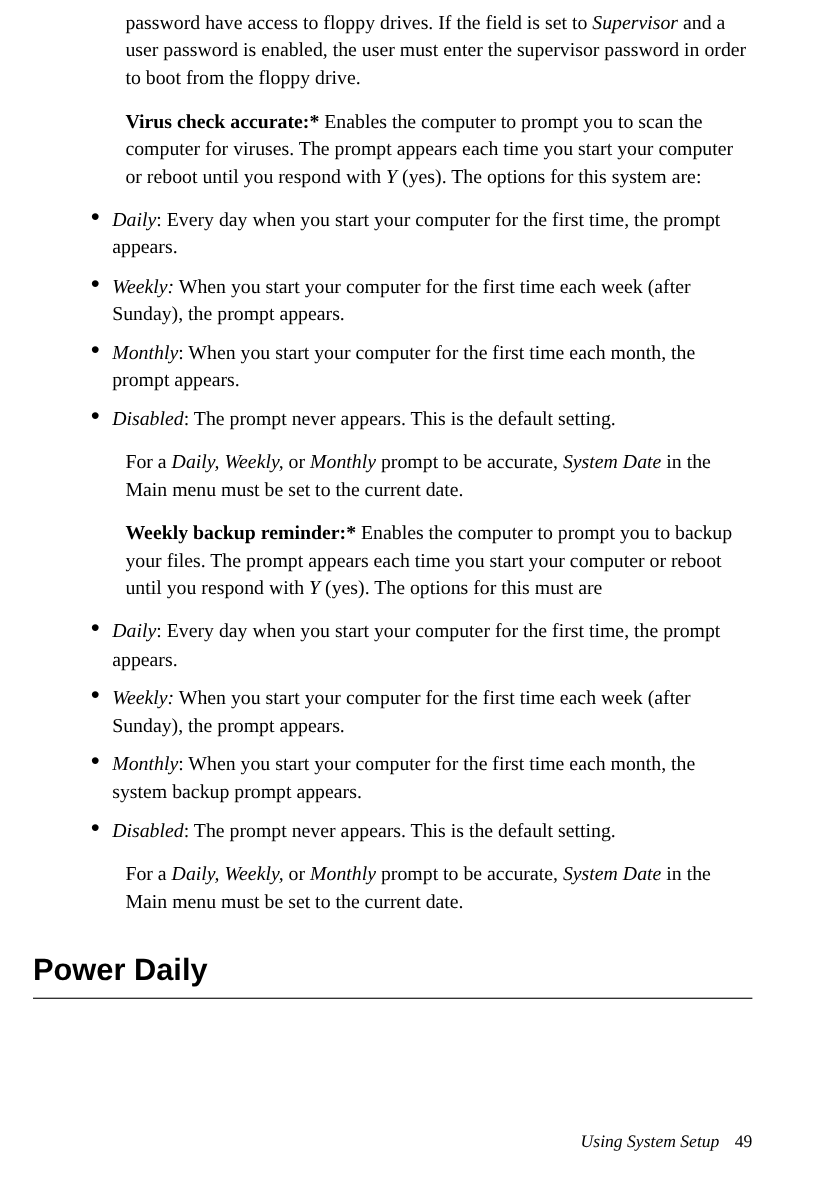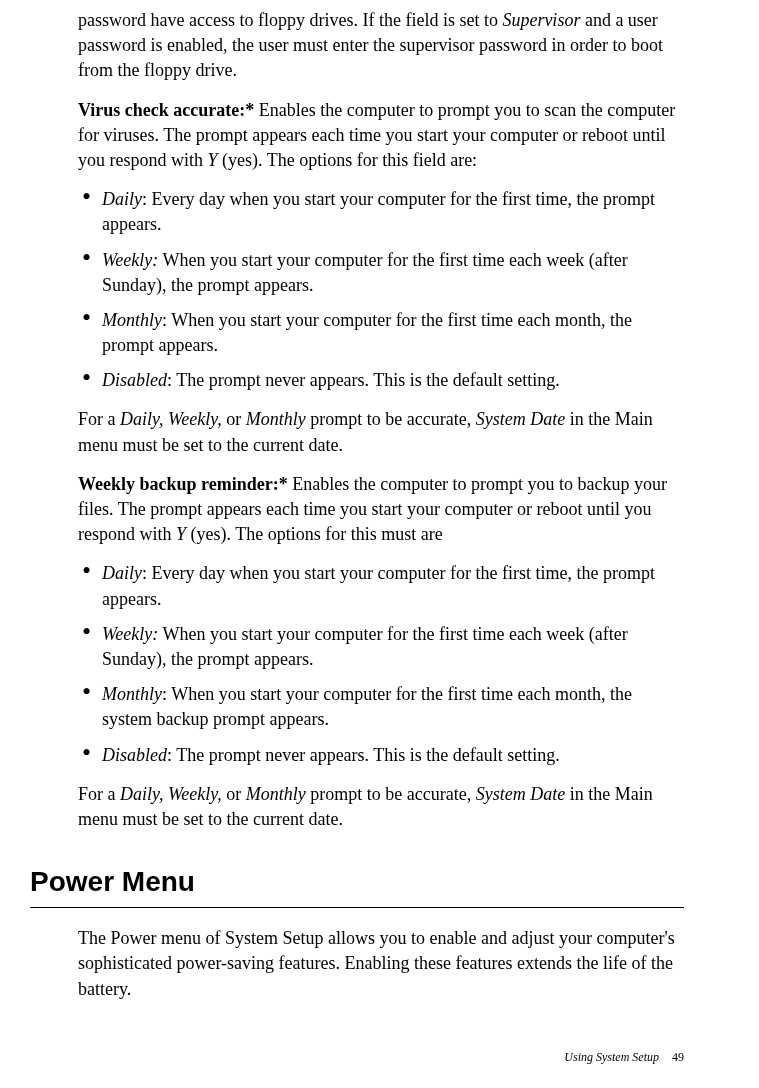--- a/index.html
+++ b/index.html
@@ -15,20 +15,21 @@
       font-size: 18px;
       line-height: 1.4;
       color: #000000;
       position: relative;
     }
     .content {
       padding: 8px 75px 0 78px;
     }
     p {
       margin-bottom: 14px;
+      margin-left: 36px;
     }
     .para-block {
       margin-bottom: 14px;
     }
     ul {
       list-style: none;
       margin: 0 0 14px 0;
       padding: 0;
     }
     ul li {
@@ -56,42 +57,42 @@
       font-size: 28px;
       margin: 30px 0 6px -48px;
       padding-bottom: 6px;
       border-bottom: 1.5px solid #000;
     }
     .after-header {
       margin-top: 18px;
     }
     .footer {
       position: absolute;
-      bottom: 22px;
+      bottom: 38px;
       right: 75px;
       font-style: italic;
-      font-size: 12px;
+      font-size: 16px;
       margin-left: 40px;
     }
     .footer-page {
       font-style: normal;
       margin-left: 10px;
     }
   </style>
 </head>
 <body>
 
 <div class="content">
 
   <p class="para-block">
     <span>password have access to floppy drives. If the field is set to </span><span class="italic">Supervisor</span><span> and a user password is enabled, the user must enter the supervisor password in order to boot from the floppy drive.</span>
   </p>
 
   <p class="para-block">
-    <span class="bold">Virus check accurate:*</span><span> Enables the computer to prompt you to scan the computer for viruses. The prompt appears each time you start your computer or reboot until you respond with </span><span class="italic">Y</span><span> (yes). The options for this field are:</span>
+    <span class="bold">Virus check accurate:*</span><span> Enables the computer to prompt you to scan the computer for viruses. The prompt appears each time you start your computer or reboot until you respond with </span><span class="italic">Y</span><span> (yes). The options for this system are:</span>
   </p>
 
   <ul>
     <li>
       <span class="italic">Daily</span><span>: </span><span>Every day when you start your computer for the first time, the prompt appears.</span>
     </li>
     <li>
       <span class="italic">Weekly:</span><span> </span><span>When you start your computer for the first time each week (after Sunday), the prompt appears.</span>
     </li>
     <li>
@@ -122,22 +123,21 @@
     </li>
     <li>
       <span class="italic">Disabled</span><span>: </span><span>The prompt never appears. This is the default setting.</span>
     </li>
   </ul>
 
   <p class="para-block">
     <span>For a </span><span class="italic">Daily, Weekly,</span><span> or </span><span class="italic">Monthly</span><span> prompt to be accurate, </span><span class="italic">System Date</span><span> in the Main menu must be set to the current date.</span>
   </p>
 
-  <h2 class="section-header">Power Menu</h2>
+  <h2 class="section-header">Power Daily</h2>
 
-  <p class="para-block after-header">The Power menu of System Setup allows you to enable and adjust your computer's sophisticated power-saving features. Enabling these features extends the life of the battery.</p>
 
 </div>
 
 <div class="footer">
   <span>Using System Setup</span>
   <span class="footer-page">49</span>
 </div>
 
 </body></html>

